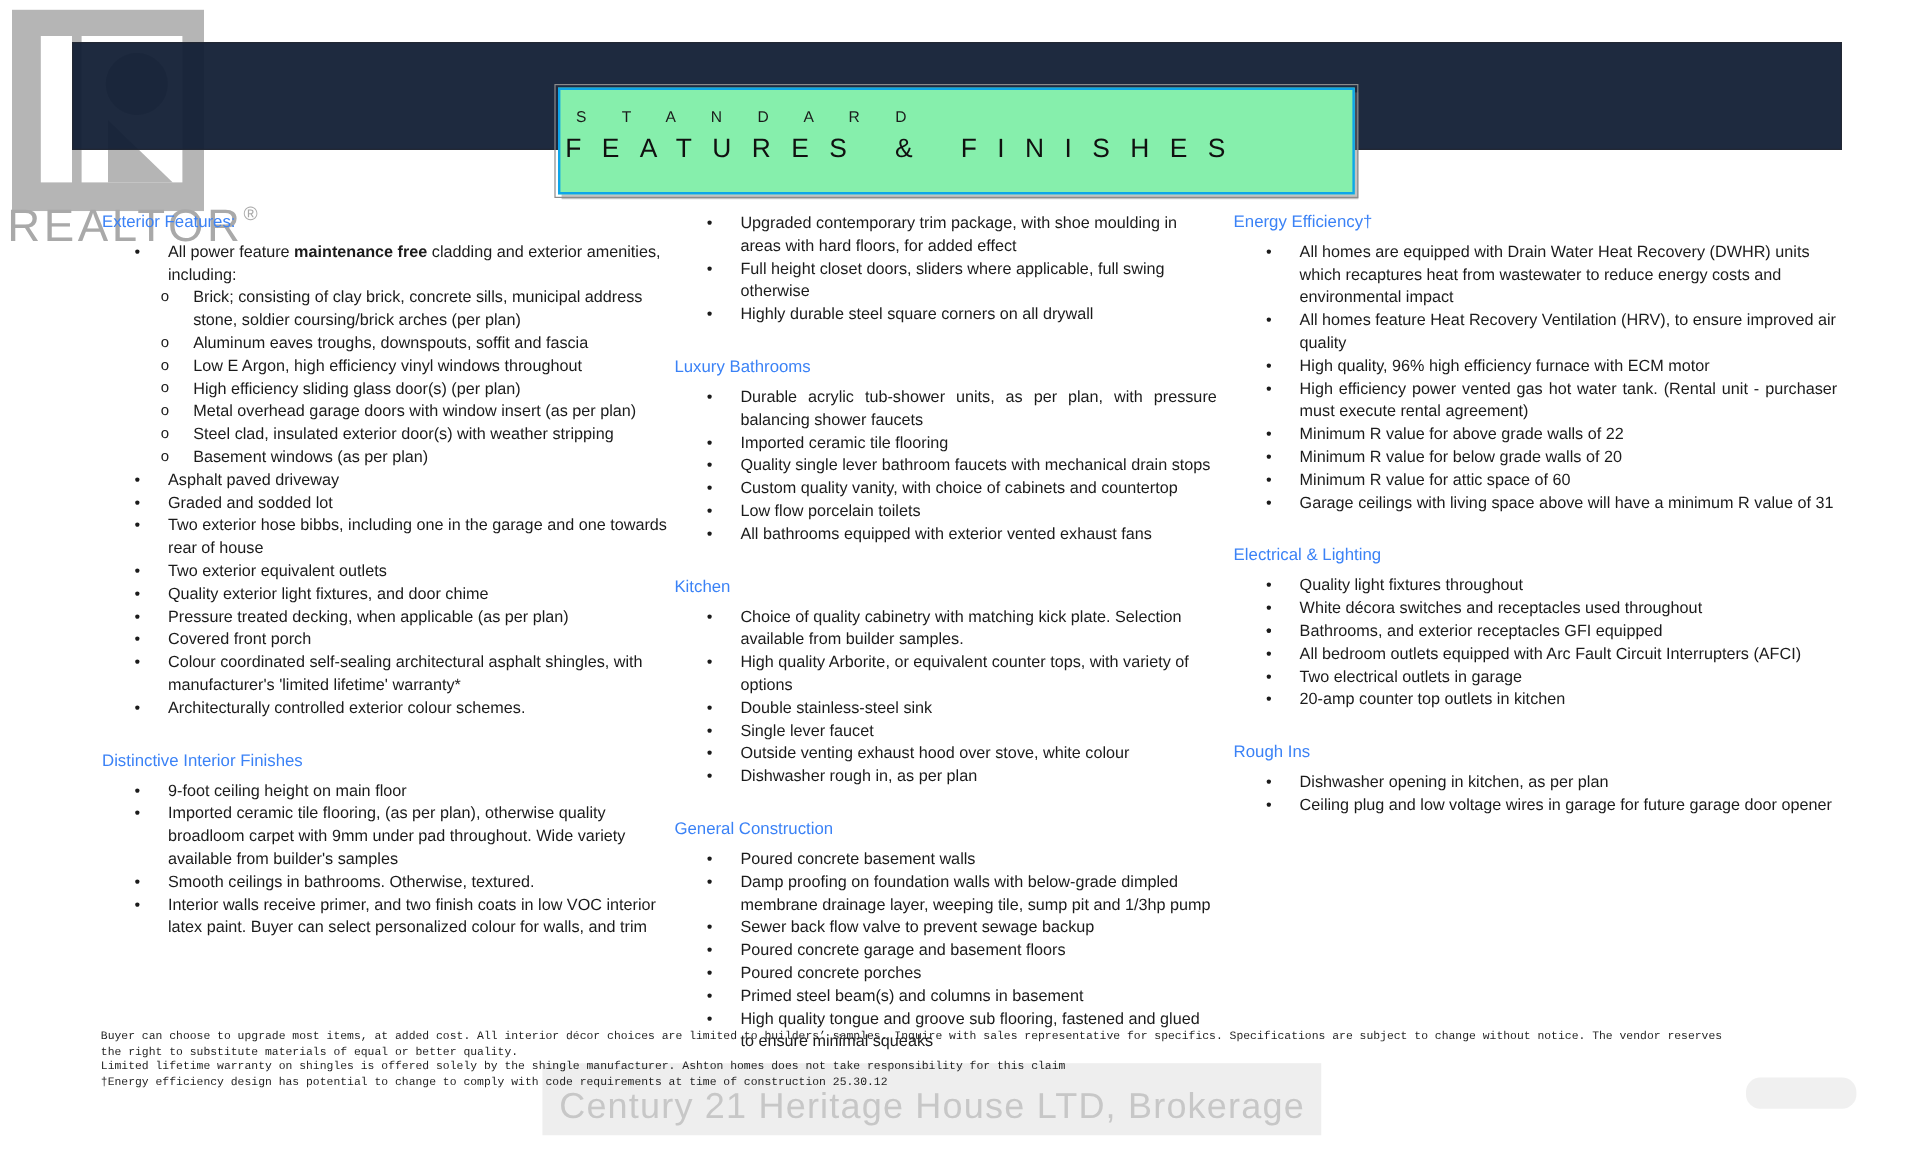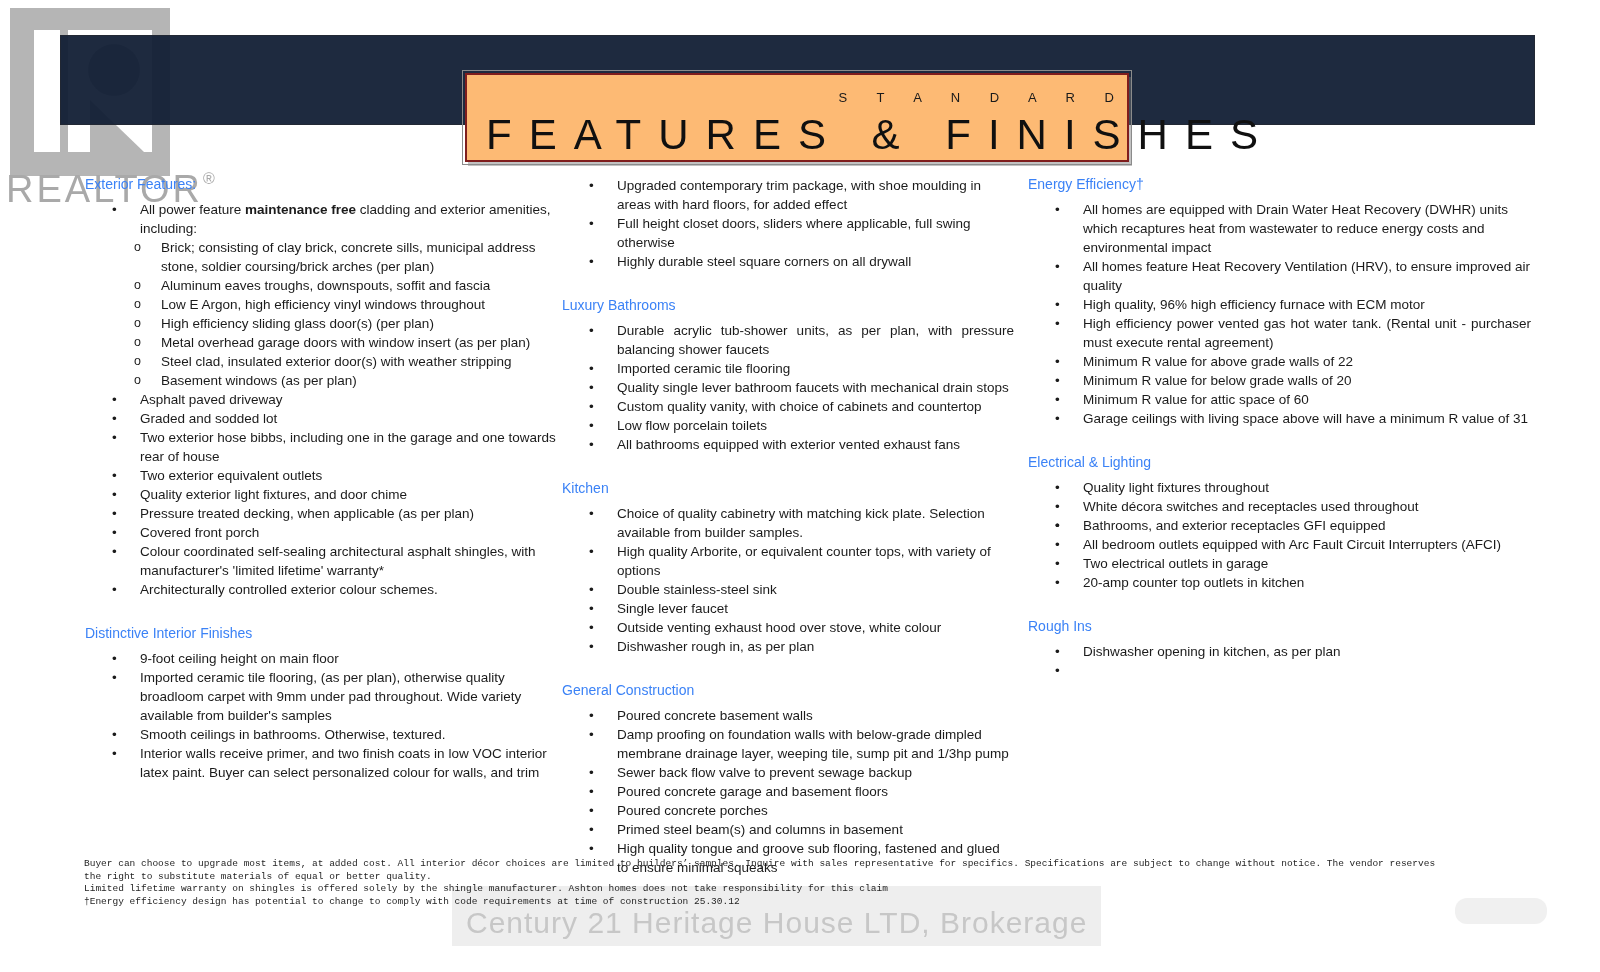--- a/index.html
+++ b/index.html
@@ -8,25 +8,25 @@
     font-family:"Liberation Sans",sans-serif;color:#1b1b1b;
   }
   
   .banner{position:absolute;left:60px;top:35px;width:1473px;height:88px;
     background:rgba(18,31,53,0.95);border:1px solid rgba(35,40,50,0.85);z-index:2;}
   .realtor-logo{position:absolute;left:10px;top:8px;width:160px;height:168px;z-index:1;}
   .realtor-word{position:absolute;left:6px;top:168px;z-index:1;
     font-size:38px;letter-spacing:3px;color:#a9a9a9;font-weight:500;white-space:nowrap;}
   .realtor-word sup{font-size:16px;vertical-align:18px;}
   
-  .title-box{position:absolute;left:465px;top:73px;width:660px;height:85px;background:#fdba74;
-    border:2px solid #7f1d1d;outline:1px solid #8b8b8b;outline-offset:2px;
-    box-shadow:3px 4px 0 rgba(120,120,120,0.45);z-index:3;text-align:right;}
+  .title-box{position:absolute;left:465px;top:73px;width:660px;height:85px;background:#86efac;
+    border:2px solid #0ea5e9;outline:1px solid #8b8b8b;outline-offset:2px;
+    box-shadow:3px 4px 0 rgba(120,120,120,0.45);z-index:3;text-align:left;}
   .title-eyebrow{margin-top:15px;font-size:13px;letter-spacing:13px;color:#1a1a1a;padding-left:13px;}
-  .title-main{margin-top:6px;font-size:42px;letter-spacing:17px;color:#101010;font-weight:400;padding-left:19px;white-space:nowrap;}
+  .title-main{margin-top:6px;font-size:22px;letter-spacing:17px;color:#101010;font-weight:400;padding-left:4px;white-space:nowrap;}
   
   .content{position:absolute;left:0;top:176px;width:1600px;z-index:4;}
   .col{position:absolute;top:0;}
   .col1{left:85px;width:478px;}
   .col2{left:562px;width:452px;}
   .col3{left:1016px;width:503px;margin-left:12px;}
   .section-heading{font-size:14px;font-weight:normal;color:#3b82f6;margin:26px 0 8px 0;}
   .section:first-child .section-heading{margin-top:0;}
   .item{position:relative;padding-left:55px;font-size:13.5px;line-height:19px;color:#1b1b1b;}
   .item .marker{position:absolute;left:27px;top:0;}
@@ -149,21 +149,21 @@
           <div class="item"><span class="marker">•</span><span>White décora switches and receptacles used throughout</span></div>
           <div class="item"><span class="marker">•</span></div>
           <div class="item"><span class="marker">•</span><span>Bathrooms, and exterior receptacles GFI equipped</span></div>
           <div class="item"><span class="marker">•</span><span>All bedroom outlets equipped with Arc Fault Circuit Interrupters (AFCI)</span></div>
           <div class="item"><span class="marker">•</span><span>Two electrical outlets in garage</span></div>
           <div class="item"><span class="marker">•</span><span>20-amp counter top outlets in kitchen</span></div>
         </div>
         <div class="section">
           <div class="section-heading">Rough Ins</div>
           <div class="item"><span class="marker">•</span><span>Dishwasher opening in kitchen, as per plan</span></div>
-          <div class="item"><span class="marker">•</span></div>
+          <div class="item"><span class="marker">•</span><span>Ceiling plug and low voltage wires in garage for future garage door opener</span></div>
         </div>
       </div>
   </div>
 
   <div class="century-wm">Century 21 Heritage House LTD, Brokerage</div>
   <div class="wm-smudge"></div>
 
   <div class="footer">
       <div class="fineprint">Buyer can choose to upgrade most items, at added cost. All interior décor choices are limited to builders’ samples. Inquire with sales representative for specifics. Specifications are subject to change without notice. The vendor reserves the right to substitute materials of equal or better quality.</div>
       <div class="fineprint">Limited lifetime warranty on shingles is offered solely by the shingle manufacturer. Ashton homes does not take responsibility for this claim</div>

